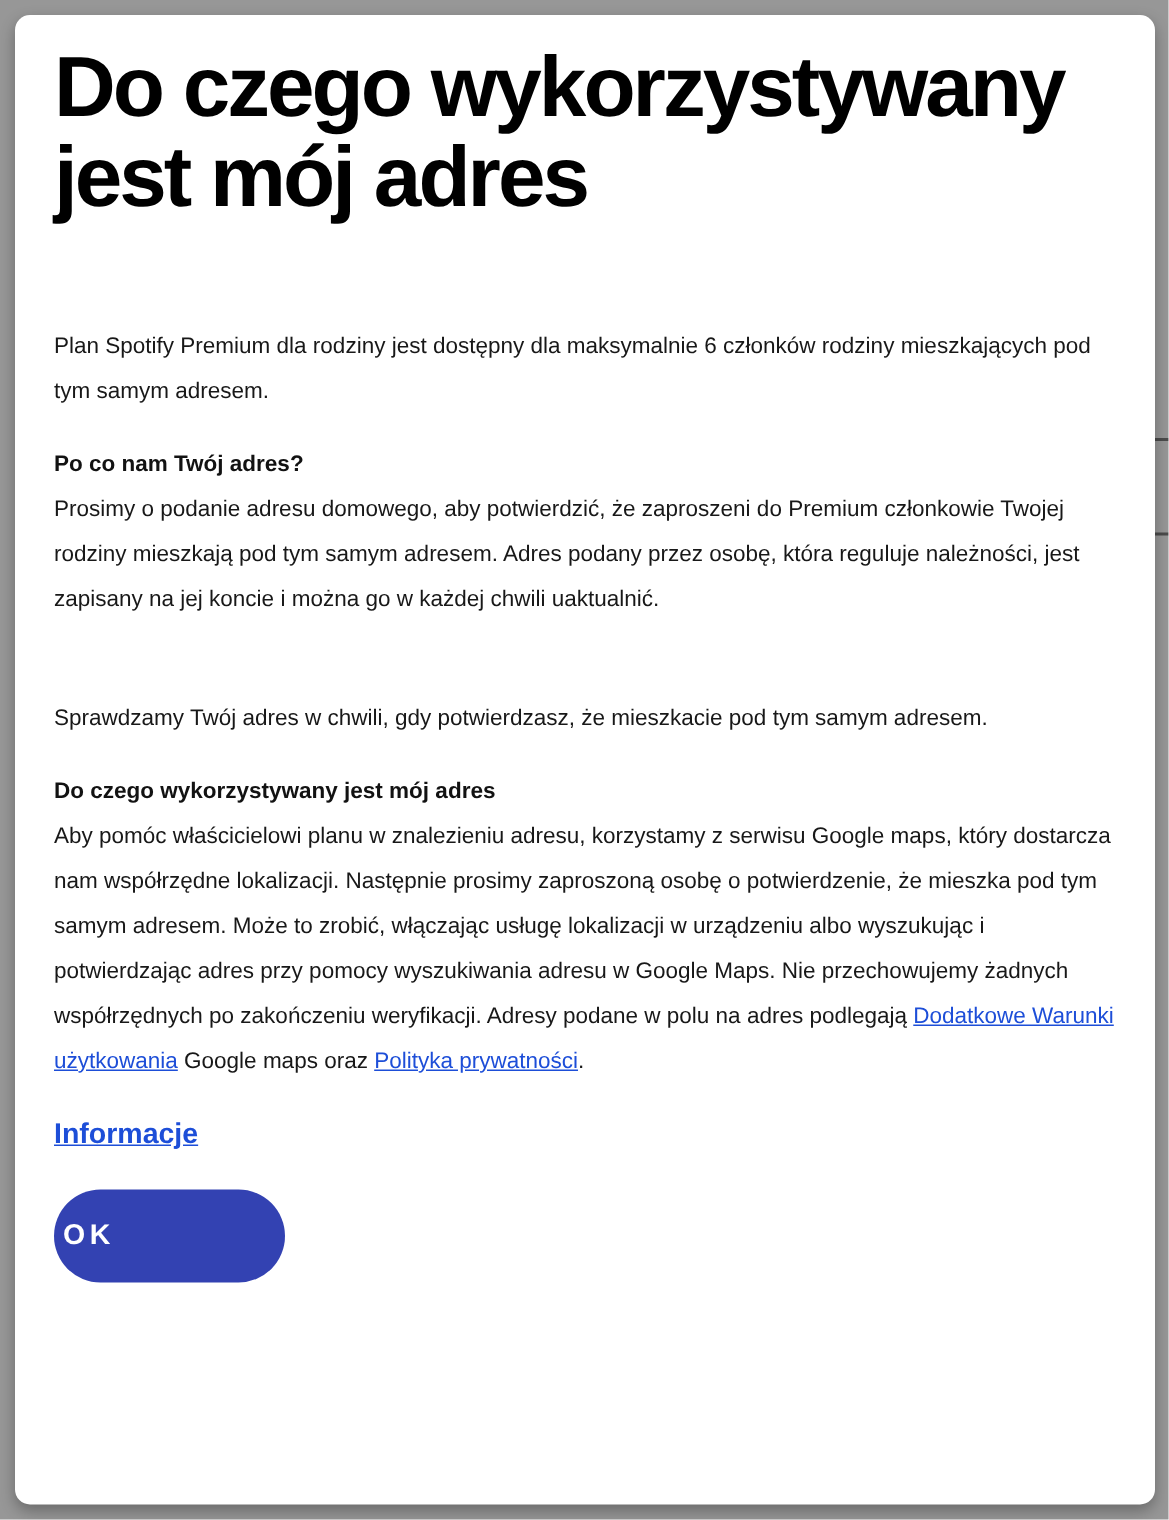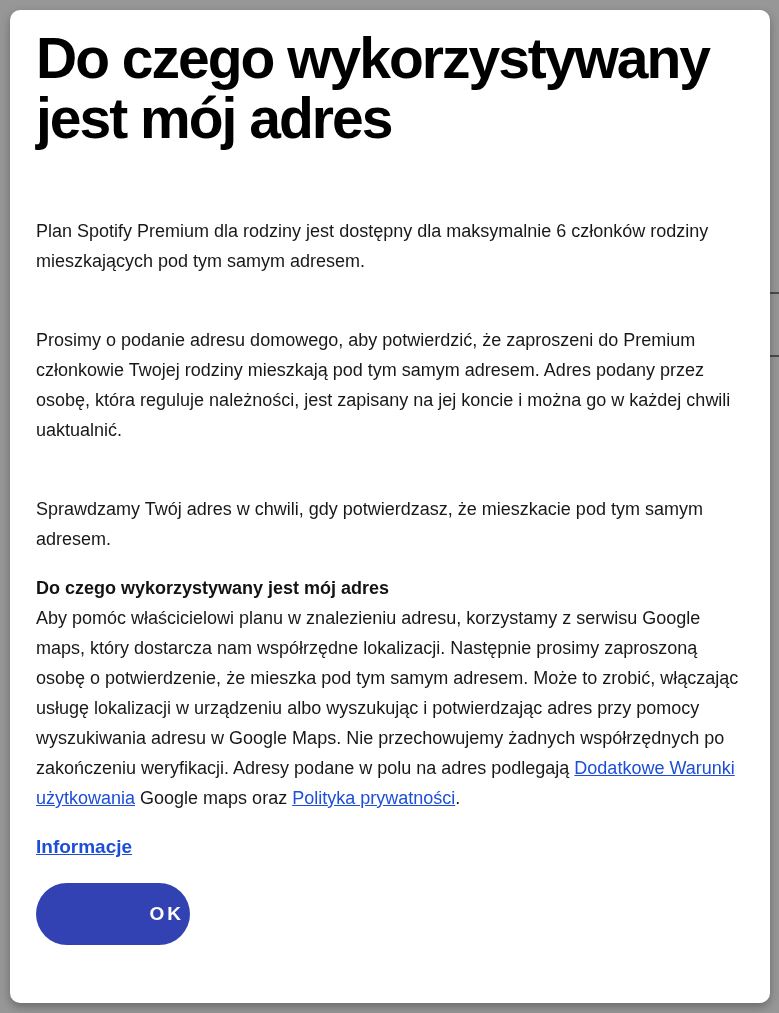--- a/index.html
+++ b/index.html
@@ -36,21 +36,21 @@
   h1.dialog-title {
     margin: 0 0 68px 0;
     font-size: 57px;
     line-height: 60px;
     font-weight: bold;
     letter-spacing: -2px;
     color: #000000;
   }
   p.body-text {
     margin: 0 0 19px 0;
-    font-size: 18px;
+    font-size: 15px;
     line-height: 30px;
     color: #181818;
   }
   p.body-text strong {
     color: #121212;
   }
   a.text-link {
     color: #1d4ed8;
     text-decoration: underline;
     cursor: pointer;
@@ -66,36 +66,36 @@
     width: 154px;
     height: 62px;
     border: none;
     border-radius: 31px;
     background: #3342b2;
     color: #ffffff;
     font-family: "Liberation Sans", "DejaVu Sans", sans-serif;
     font-size: 19px;
     font-weight: bold;
     letter-spacing: 3px;
-    text-align: right;
+    text-align: left;
     cursor: pointer;
   }
 </style>
 </head>
 <body>
 
 <div class="page-behind-element"></div>
 
 <div class="modal">
 
   <h1 class="dialog-title">Do czego wykorzystywany jest mój adres</h1>
 
   <p class="body-text">Plan Spotify Premium dla rodziny jest dostępny dla maksymalnie 6 członków rodziny mieszkających pod tym samym adresem.</p>
 
-  <p class="body-text"><br><span>Prosimy o podanie adresu domowego, aby potwierdzić, że zaproszeni do Premium członkowie Twojej rodziny mieszkają pod tym samym adresem. Adres podany przez osobę, która reguluje należności, jest zapisany na jej koncie i można go w każdej chwili uaktualnić.</span></p>
+  <p class="body-text"><strong>Po co nam Twój adres?</strong><br><span>Prosimy o podanie adresu domowego, aby potwierdzić, że zaproszeni do Premium członkowie Twojej rodziny mieszkają pod tym samym adresem. Adres podany przez osobę, która reguluje należności, jest zapisany na jej koncie i można go w każdej chwili uaktualnić.</span></p>
 
   <p class="body-text"><br><span>Sprawdzamy Twój adres w chwili, gdy potwierdzasz, że mieszkacie pod tym samym adresem.</span></p>
 
   <p class="body-text"><strong>Do czego wykorzystywany jest mój adres</strong><br><span>Aby pomóc właścicielowi planu w znalezieniu adresu, korzystamy z serwisu Google maps, który dostarcza nam współrzędne lokalizacji. Następnie prosimy zaproszoną osobę o potwierdzenie, że mieszka pod tym samym adresem. Może to zrobić, włączając usługę lokalizacji w urządzeniu albo wyszukując i potwierdzając adres przy pomocy wyszukiwania adresu w Google Maps. Nie przechowujemy żadnych współrzędnych po zakończeniu weryfikacji. Adresy podane w polu na adres podlegają </span><a class="text-link">Dodatkowe Warunki użytkowania</a><span> Google maps oraz </span><a class="text-link">Polityka prywatności</a><span>.</span></p>
 
   <div class="info-link-row"><a class="text-link">Informacje</a></div>
 
   <button class="ok-button">OK</button>
 
 </div>

